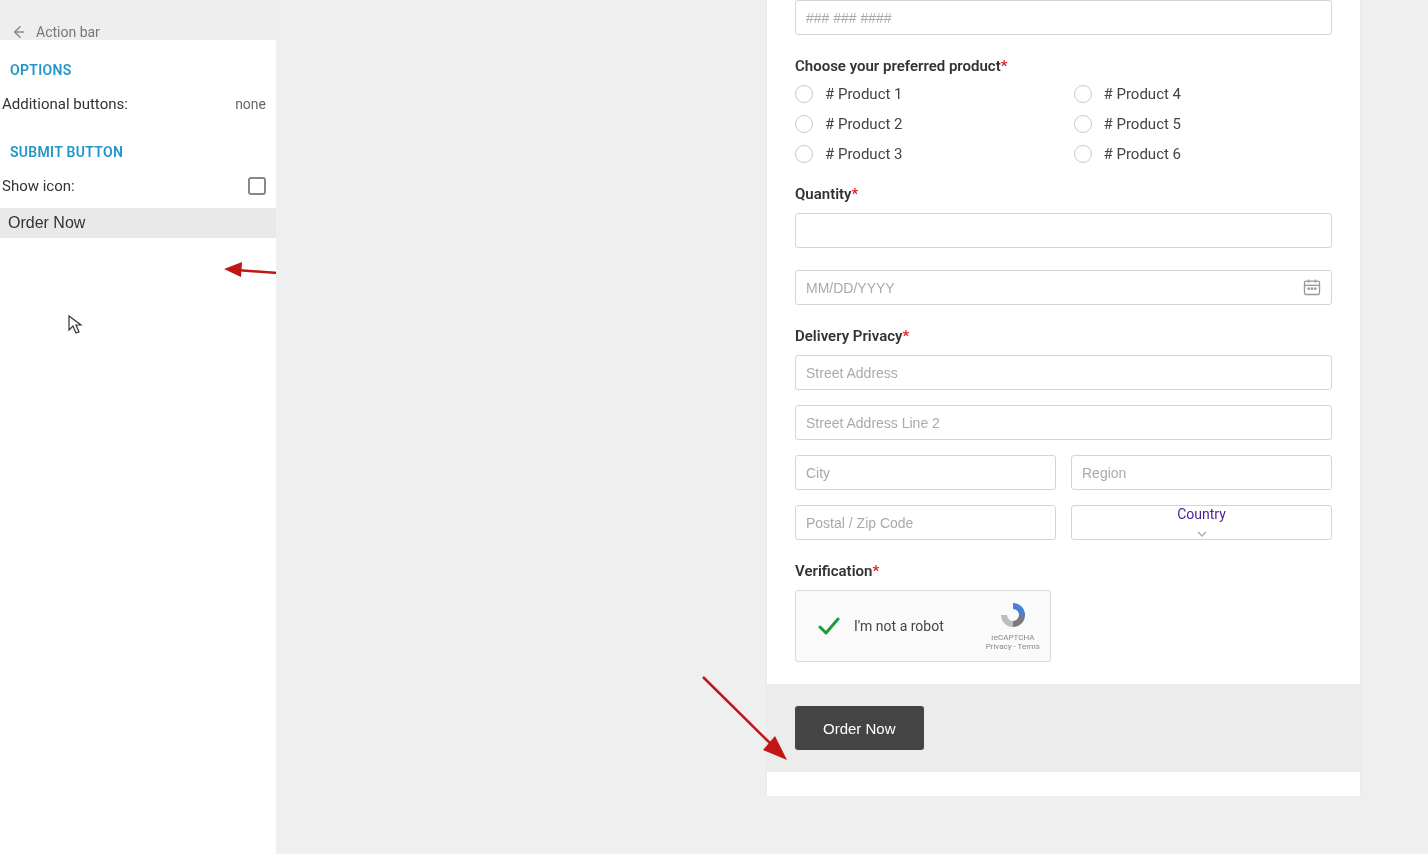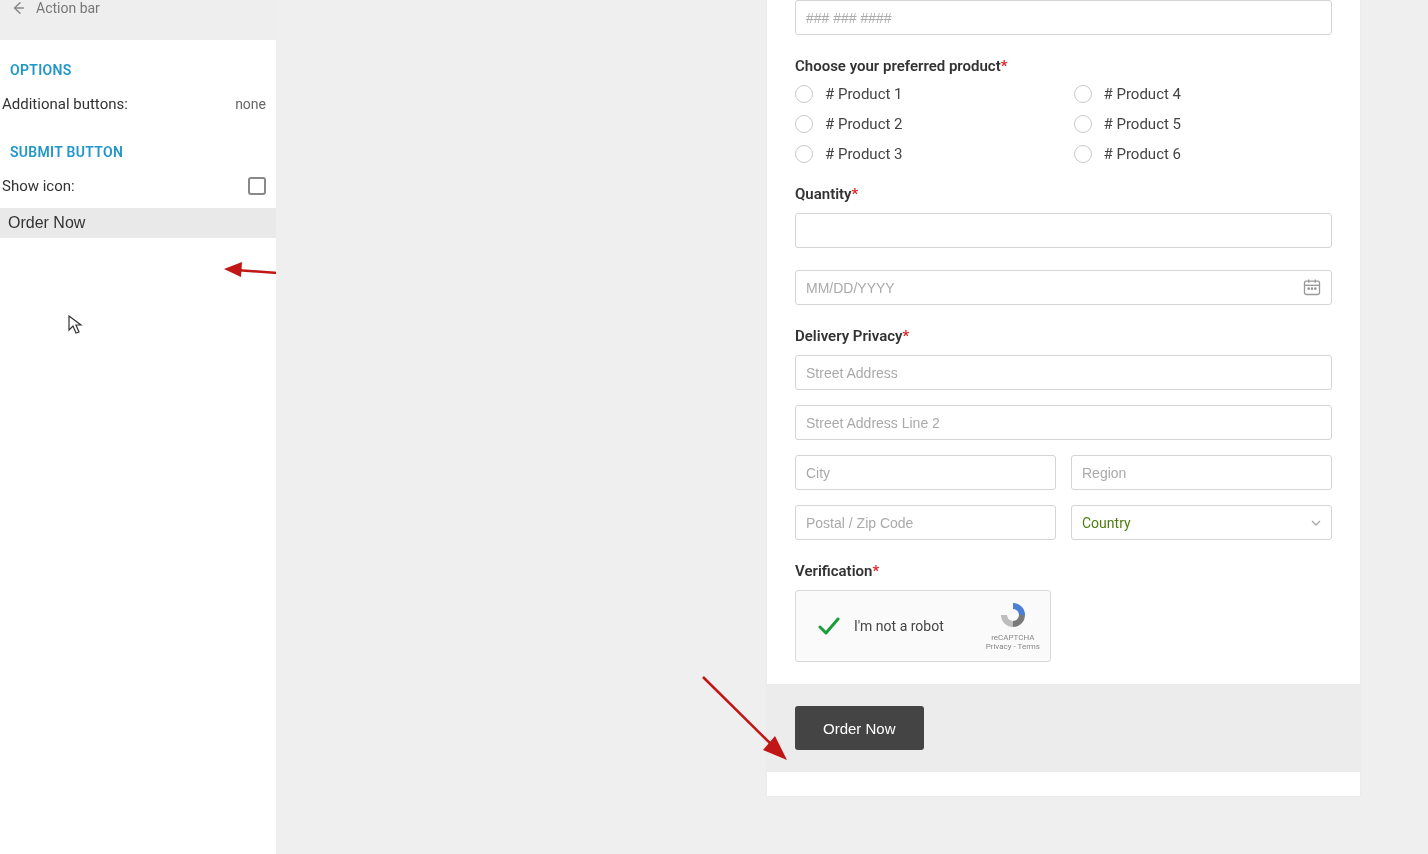--- a/index.html
+++ b/index.html
@@ -17,21 +17,21 @@
     position: absolute;
     left: 0; top: 0;
     width: 276px;
     height: 100%;
     background: #fff;
   }
   .sidebar-header {
     height: 40px;
     background: #eeeeee;
     display: flex;
-    align-items: flex-start;
+    align-items: flex-end;
     padding: 0 10px;
     gap: 10px;
   }
   .sidebar-header .back-arrow {
     width: 16px; height: 16px;
     display: inline-flex;
     align-items: center;
     justify-content: center;
     cursor: pointer;
   }
@@ -170,22 +170,23 @@
   .addr-row2 {
     display: grid;
     grid-template-columns: 1fr 1fr;
     gap: 15px;
     margin-top: 15px;
   }
   .select {
     display: flex;
     align-items: center;
     justify-content: space-between;
-    color: #4d7c0f;
-    cursor: pointer;
+    color: #4c1d95;
+    cursor: pointer;
+    flex-direction: column;
   }
   .captcha {
     width: 256px;
     height: 72px;
     border: 1px solid #d9d9d9;
     border-radius: 3px;
     background: #fafafa;
     display: flex;
     align-items: center;
     padding: 0 10px 0 20px;

